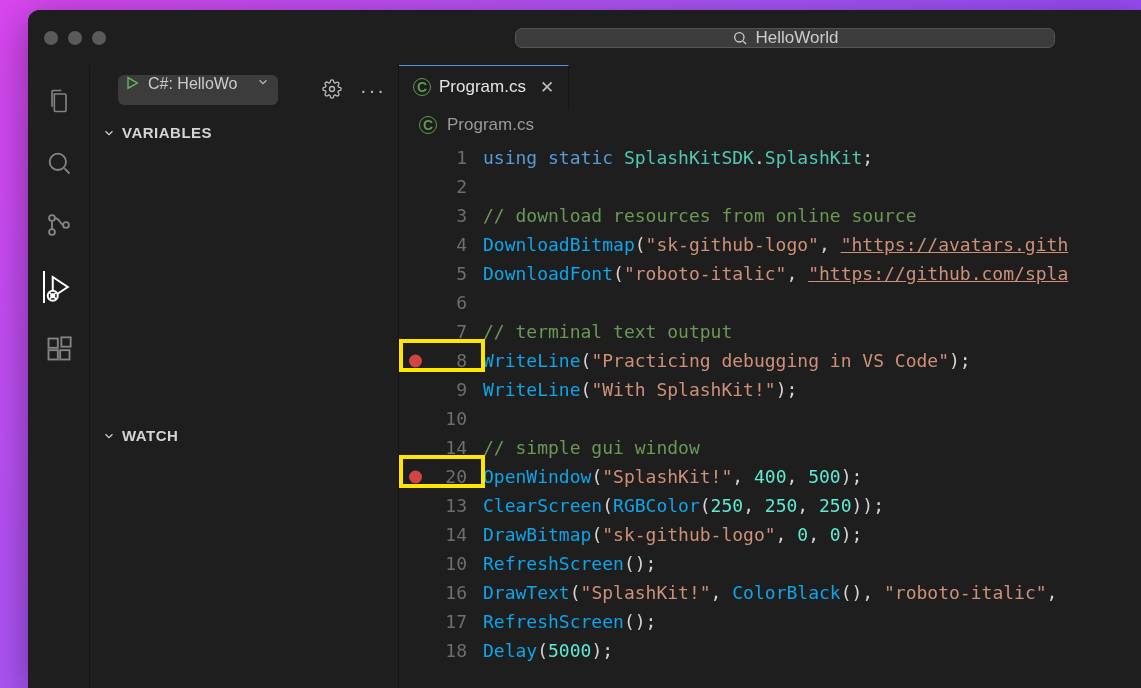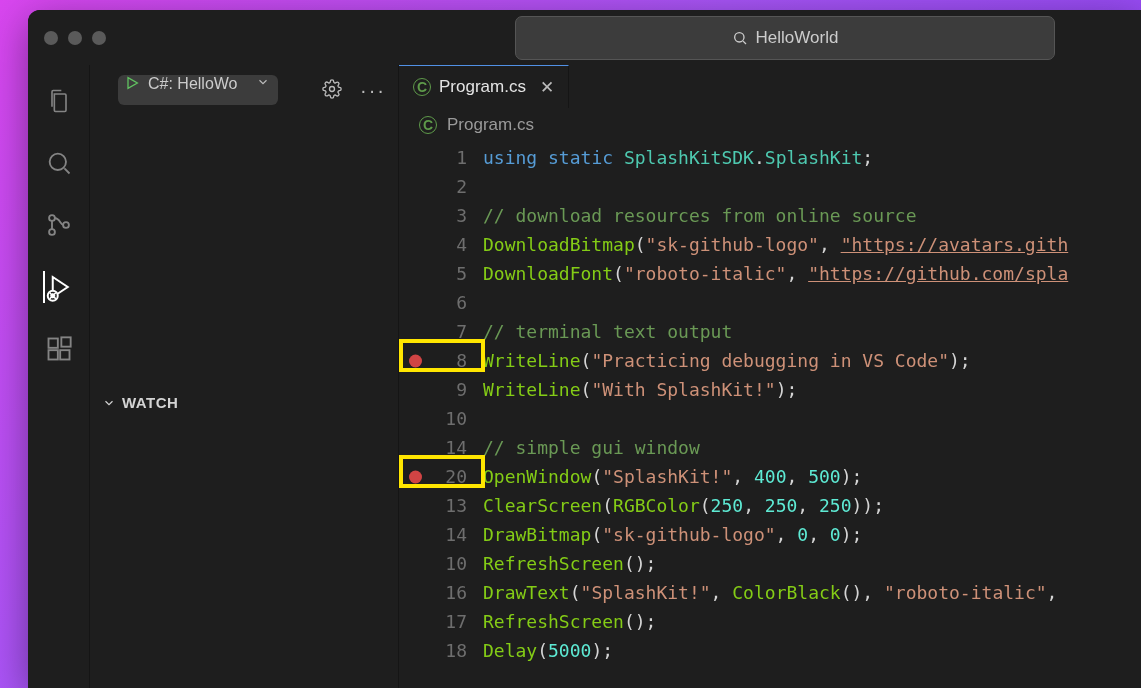--- a/index.html
+++ b/index.html
@@ -29,21 +29,21 @@
     padding: 0 16px;
     gap: 10px;
     background: #1e1e1e;
   }
   .traffic { display:flex; gap:10px; margin-right: 20px;}
   .dot { width:14px; height:14px; border-radius:50%; background:#5a5a5a; }
   .spacer-flex { flex:1; }
   .nav-arrows { display:flex; gap:28px; margin-right:20px; color:#888; }
   .searchbox {
     flex: 0 0 540px;
-    height:44px;
+    height:20px;
     background:#3c3c3c;
     border:1px solid #555;
     border-radius:7px;
     display:flex;
     align-items:center;
     justify-content:center;
     gap:8px;
     color:#ccc;
     font-size:17px;
   }
@@ -172,21 +172,21 @@
     width:13px; height:13px; border-radius:50%;
     background:#d04444;
   }
   .code {
     flex:1;
     white-space:pre;
     overflow:hidden;
   }
   .tok-kw    { color:#569cd6; }
   .tok-type  { color:#4ec9b0; }
-  .tok-fn    { color:#84cc16; }
+  .tok-fn    { color:#0ea5e9; }
   .tok-str   { color:#ce9178; }
   .tok-num   { color:#5eead4; }
   .tok-com   { color:#6a9955;text-align:center; }
   .tok-punc  { color:#d4d4d4; }
   .tok-link  { color:#ce9178; text-decoration:underline; }
 
   .callout {
     position:absolute;
     border:4px solid #ffe600;
     pointer-events:none;
@@ -284,20 +284,26 @@
         <div class="tool-icons">
           <span>
             <svg width="20" height="20" viewBox="0 0 24 24" fill="none" stroke="currentColor" stroke-width="1.6">
                 <circle cx="12" cy="12" r="3"></circle>
                 <path d="M19.4 15a1.7 1.7 0 0 0 .34 1.87l.06.06a2 2 0 1 1-2.83 2.83l-.06-.06a1.7 1.7 0 0 0-1.87-.34 1.7 1.7 0 0 0-1 1.56V21a2 2 0 1 1-4 0v-.09a1.7 1.7 0 0 0-1-1.56 1.7 1.7 0 0 0-1.87.34l-.06.06a2 2 0 1 1-2.83-2.83l.06-.06a1.7 1.7 0 0 0 .34-1.87 1.7 1.7 0 0 0-1.56-1H3a2 2 0 1 1 0-4h.09a1.7 1.7 0 0 0 1.56-1 1.7 1.7 0 0 0-.34-1.87l-.06-.06a2 2 0 1 1 2.83-2.83l.06.06a1.7 1.7 0 0 0 1.87.34H9a1.7 1.7 0 0 0 1-1.56V3a2 2 0 1 1 4 0v.09a1.7 1.7 0 0 0 1 1.56 1.7 1.7 0 0 0 1.87-.34l.06-.06a2 2 0 1 1 2.83 2.83l-.06.06a1.7 1.7 0 0 0-.34 1.87V9a1.7 1.7 0 0 0 1.56 1H21a2 2 0 1 1 0 4h-.09a1.7 1.7 0 0 0-1.56 1z"></path>
               </svg>
           </span>
           <span style="font-size:20px; letter-spacing:2px;">···</span>
         </div>
       </div>
+      <div class="section-head">
+        <svg viewBox="0 0 24 24" fill="none" stroke="currentColor" stroke-width="2">
+            <polyline points="6 9 12 15 18 9"></polyline>
+          </svg>
+        <span>VARIABLES</span>
+      </div>
       <div class="section-body"></div>
       <div class="section-head">
         <svg viewBox="0 0 24 24" fill="none" stroke="currentColor" stroke-width="2">
             <polyline points="6 9 12 15 18 9"></polyline>
           </svg>
         <span>WATCH</span>
       </div>
     </div>
 
     <div class="editor">

